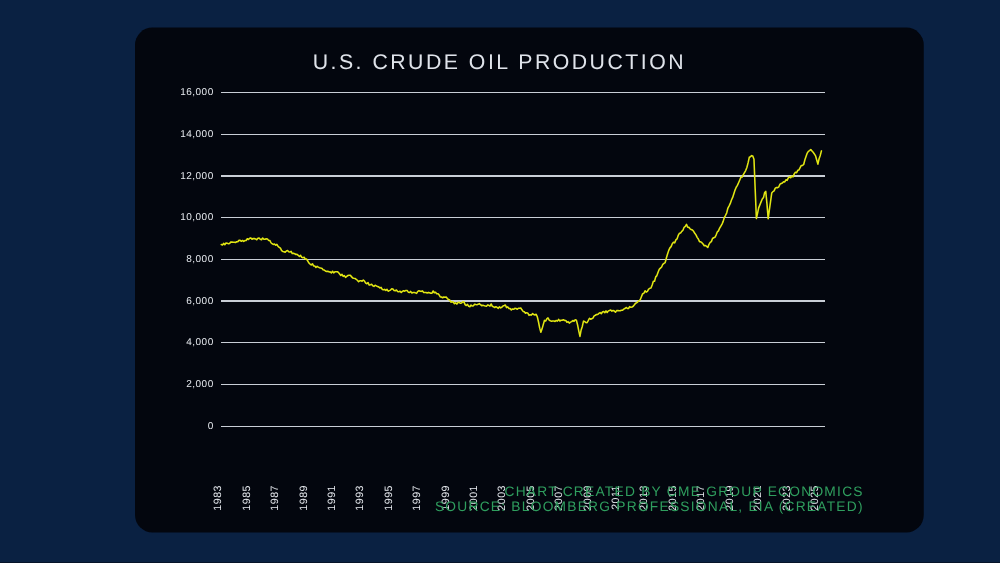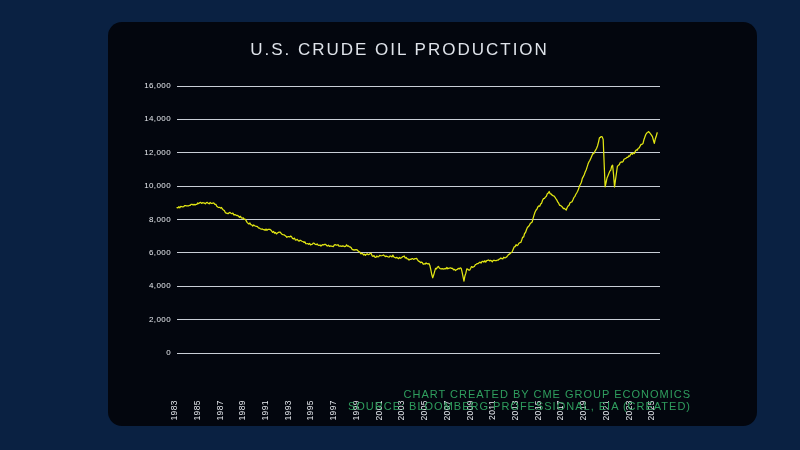--- a/index.html
+++ b/index.html
@@ -15,42 +15,43 @@
   }
   #stage {
     position: relative;
     width: 800px;
     height: 450px;
   }
   #card {
     position: absolute;
     left: 108px;
     top: 22px;
-    width: 649px;
+    width: 583px;
     height: 404px;
     background: #03060e;
     border-radius: 14px;
     overflow: hidden;
+    padding-left: 48px;
   }
   #chart-title {
     position: absolute;
     left: 0;
     top: 18px;
     width: 583px;
     text-align: center;
     color: #dfe3ea;
     font-size: 17px;
     letter-spacing: 2.0px;
     font-weight: 400;
     white-space: nowrap;
   }
   #plot-wrap {
     position: absolute;
     left: 0;
-    top: 16px;
+    top: 4px;
     width: 583px;
     height: 404px;
     text-align: right;
   }
   svg#plot {
     position: absolute;
     left: 0;
     top: 0;
   }
   .ytick-label {

